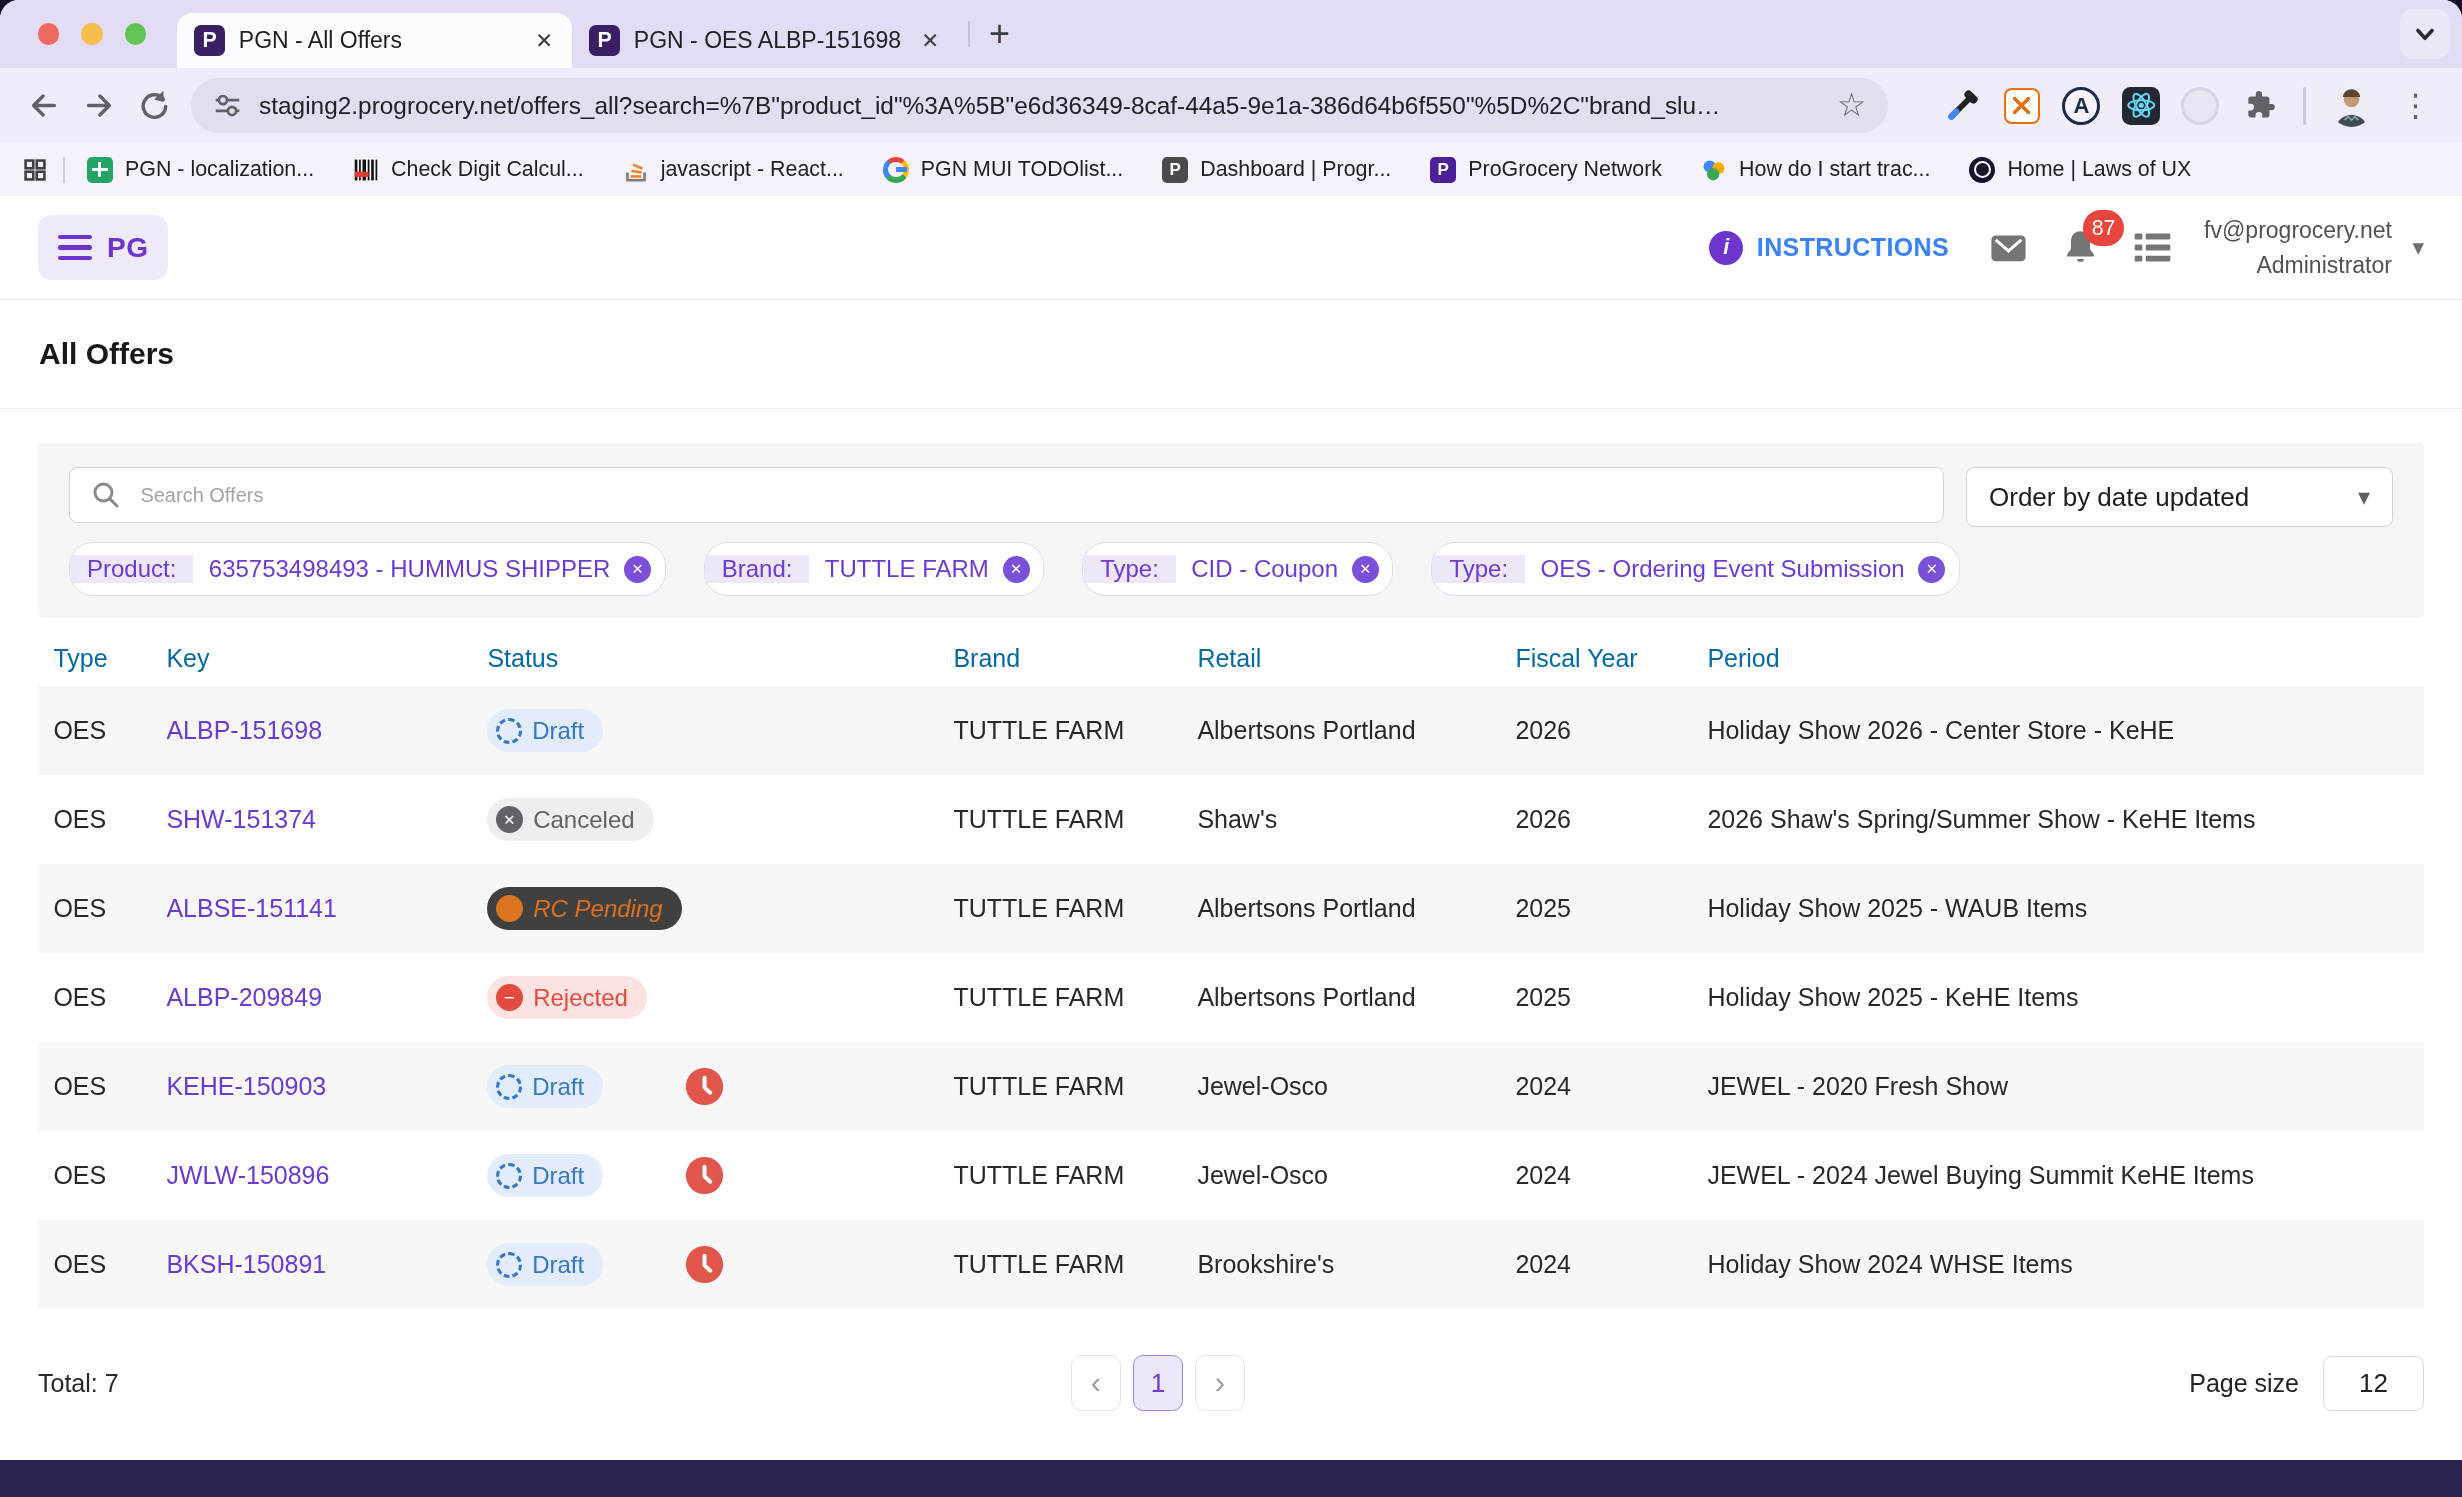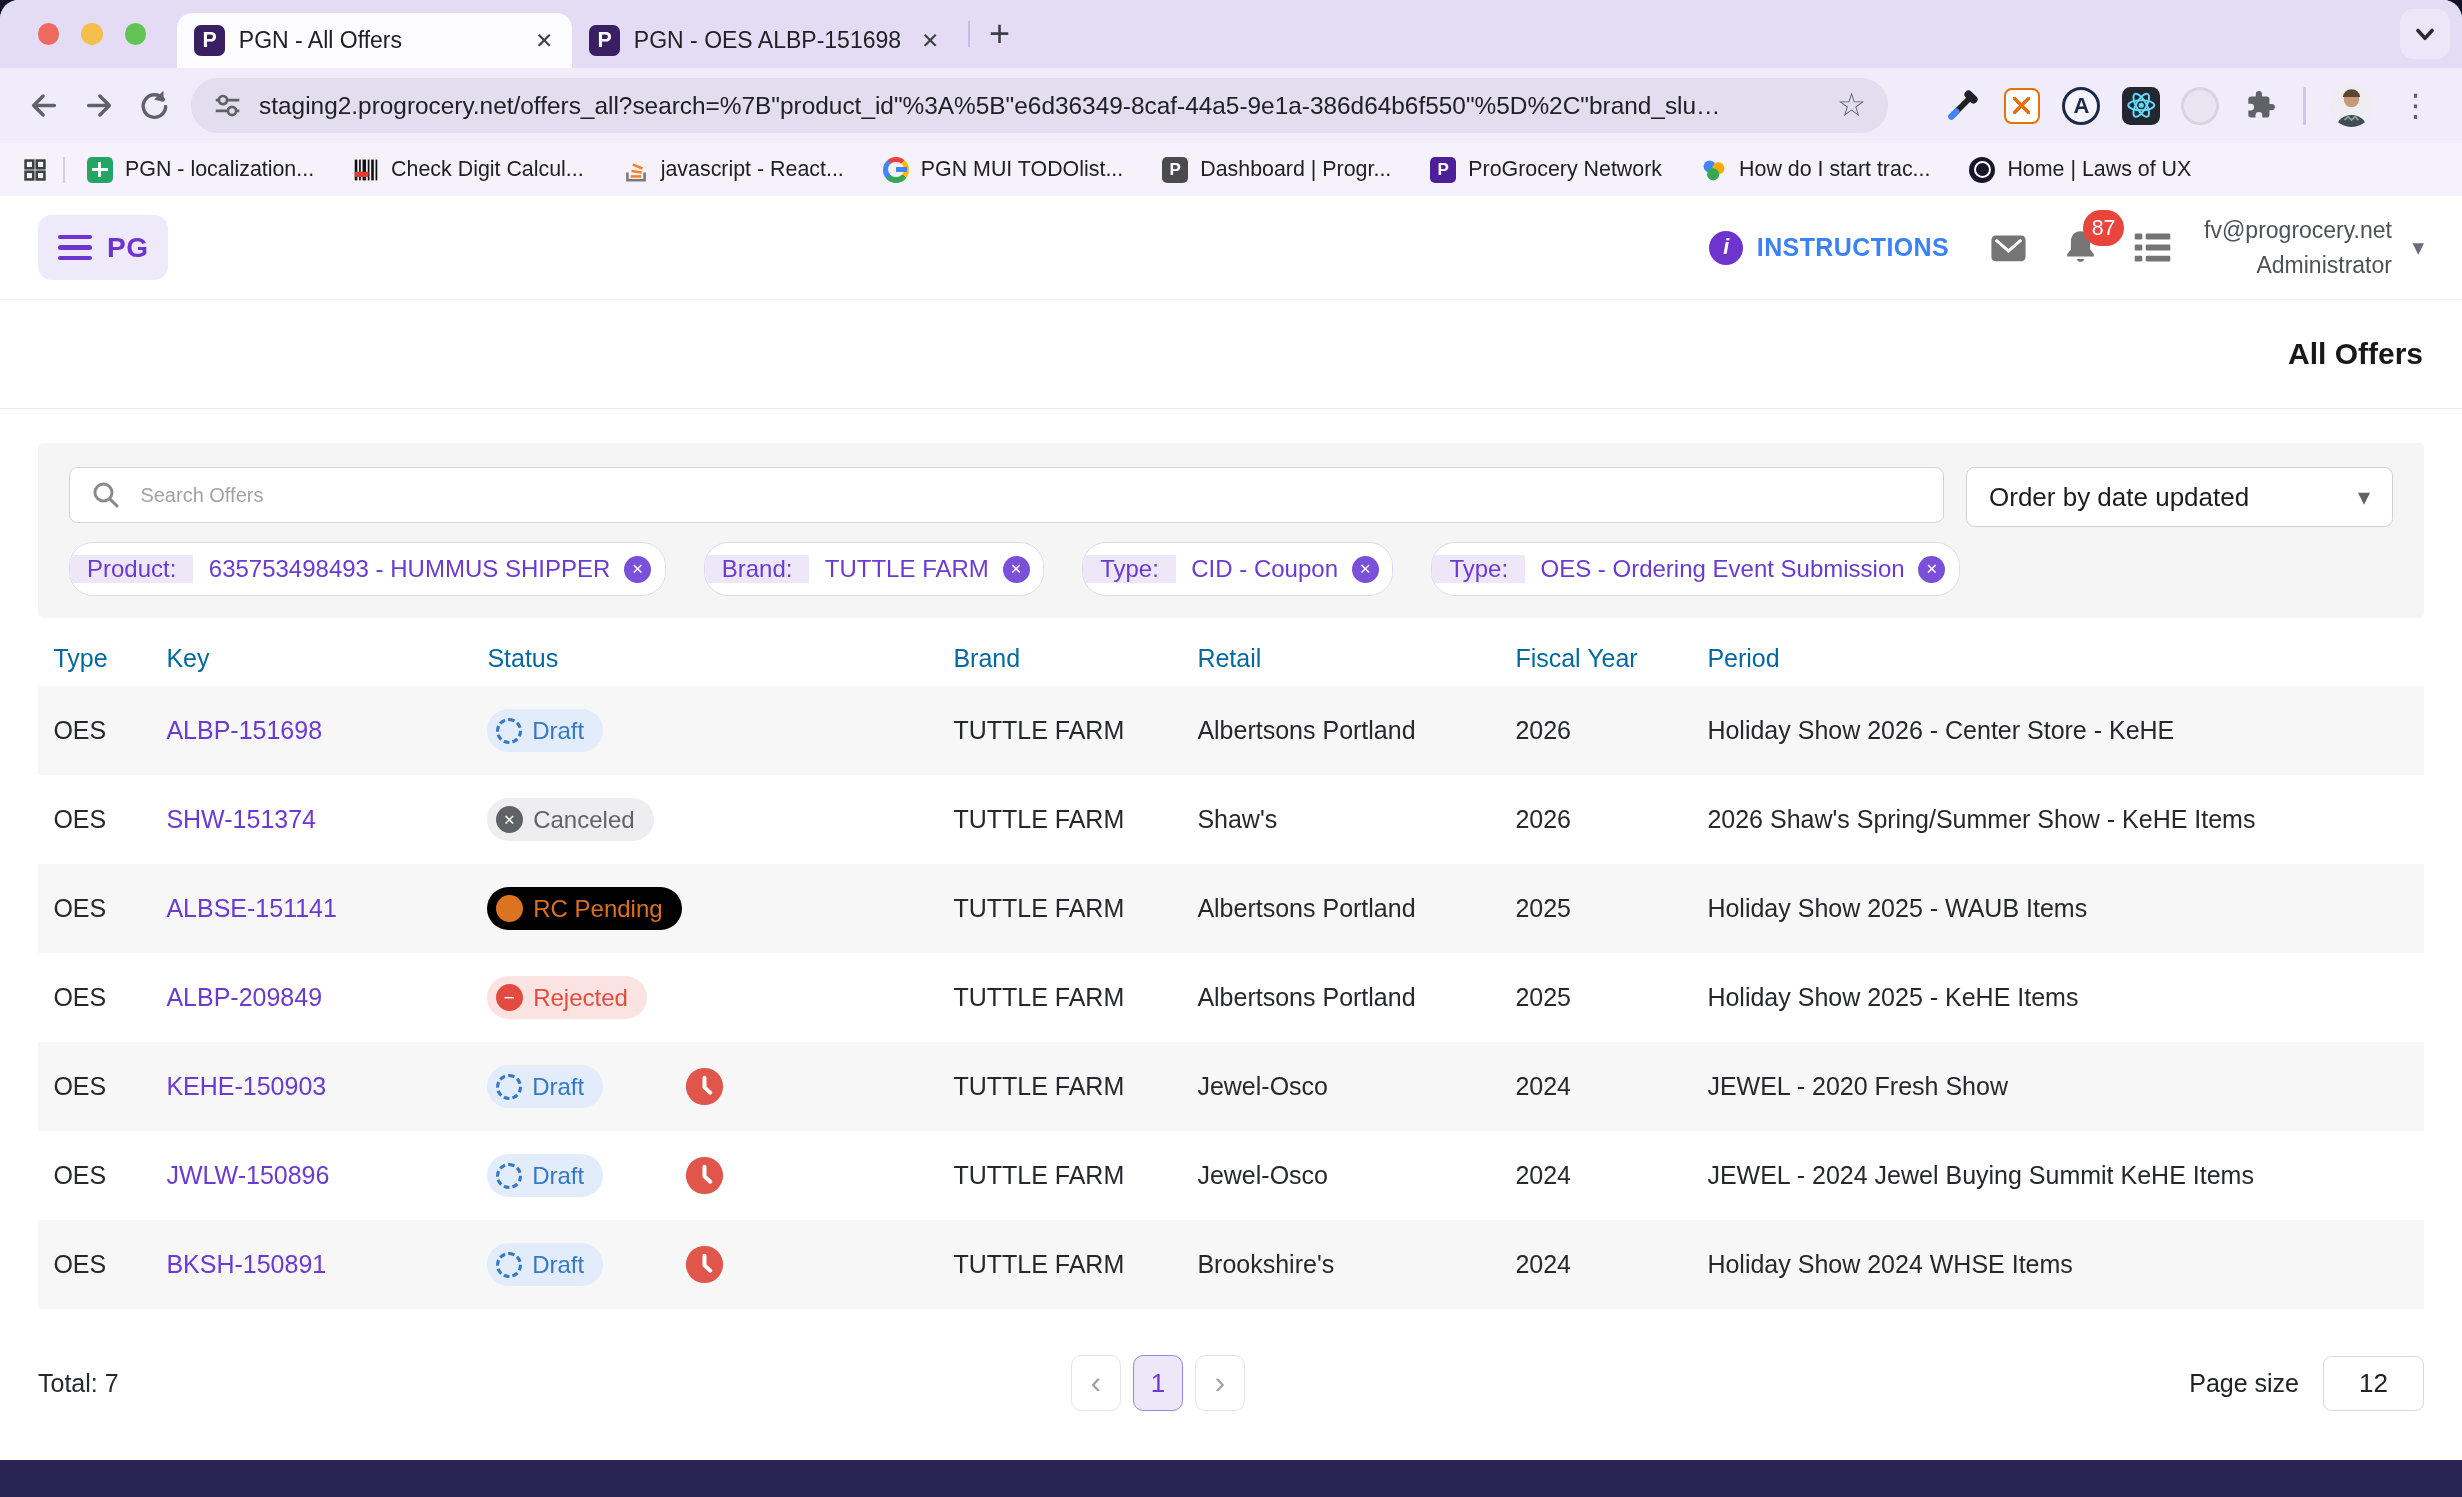--- a/index.html
+++ b/index.html
@@ -85,21 +85,21 @@
   .info-circle { width:34px; height:34px; border-radius:50%; background:#6D35CE; color:#fff; font-weight:700;
     font-size:21.4px; display:flex; align-items:center; justify-content:center; font-style:italic; }
   .instr-label { font-size:25px; font-weight:600; color:#3b82f6; letter-spacing:0.4px; }
   .hicon { background:none; border:none; padding:0; display:flex; }
   .bell-wrap { position:relative; }
   .count-badge { position:absolute; top:-17px; right:-24px; background:#E8453C; color:#fff; font-size:21.4px;
     min-width:41px; height:36px; border-radius:19px; display:flex; align-items:center; justify-content:center; padding:0 5.1px; }
   .user { text-align:right; font-size:23px; color:#4E5257; line-height:1.5; }
   .user-caret { font-size:23px; color:#6B6F75; margin-left:-12px; }
 
-  .title-bar { height:109px; display:flex; align-items:center; padding:0 39px; border-bottom:0.9px solid #ECECEF;justify-content:flex-end; }
+  .title-bar { height:109px; display:flex; align-items:center; padding:0 39px; border-bottom:0.9px solid #ECECEF; }
   .page-title { font-size:30px; font-weight:700; color:#17181C; margin:0; }
 
   .filter-panel { margin:34px 38px 0; background:#F5F5F6; border-radius:5.1px; padding:24px 31px 22px; }
   .search-row { display:flex; gap:22px; }
   .search-box { flex:1; height:56px; background:#fff; border:1.7px solid #D3D3D7; border-radius:8.5px;
     display:flex; align-items:center; padding:0 19px; gap:15.4px; }
   .search-input { border:none; outline:none; flex:1; font-size:20px; color:#202124; font-family:inherit; background:transparent; }
   .search-input::placeholder { color:#A2A2A7; }
   .order-select { width:427px; height:60px; background:#fff; border:1.7px solid #CFCFD4; border-radius:8.5px;
     display:flex; align-items:center; padding:0 22px; font-size:26px; color:#1B1D22; }
@@ -117,21 +117,21 @@
   .trow { height:89px; font-size:25px; color:#26282C; }
   .trow.alt { background:#F7F7F8; }
   .key-link { color:#6B3BD1; text-decoration:none; }
   .status-cell { display:flex; align-items:center; }
   .badge-pill { height:43px; border-radius:21.4px; display:inline-flex; align-items:center; gap:10.3px; padding:0 19px 0 8.5px; font-size:24px; }
   .badge-pill.draft { background:#E2ECFA; color:#3478C6; }
   .draft-ic { width:26px; height:26px; border-radius:50%; border:3px dashed #3478C6; }
   .badge-pill.canceled { background:#EEEEF0; color:#5F6368; }
   .canceled-ic { width:27px; height:27px; border-radius:50%; background:#5F6368; color:#fff; font-size:14.5px;
     display:flex; align-items:center; justify-content:center; }
-  .badge-pill.pending { background:#000000; color:#DB701F; }
+  .badge-pill.pending { background:#404040; color:#DB701F;font-style:italic; }
   .pending-ic { width:27px; height:27px; border-radius:50%; background:#DB7420; }
   .badge-pill.rejected { background:#FBE3E1; color:#E14B40; }
   .rejected-ic { width:27px; height:27px; border-radius:50%; background:#E14B40; color:#fff; font-size:19px;
     display:flex; align-items:center; justify-content:center; line-height:1; }
   .clock { width:39px; height:39px; margin-left:82px; display:flex; }
 
   .list-footer { display:flex; align-items:center; margin:46px 38px 0; }
   .total { font-size:25px; color:#26282C; flex:1; }
   .pager { display:flex; gap:12px; align-items:center; transform:translateX(-73px); }
   .pgbtn { width:50px; height:56px; border:1.7px solid #E4E4E8; border-radius:10.3px; background:#fff; color:#9DA0A6;

